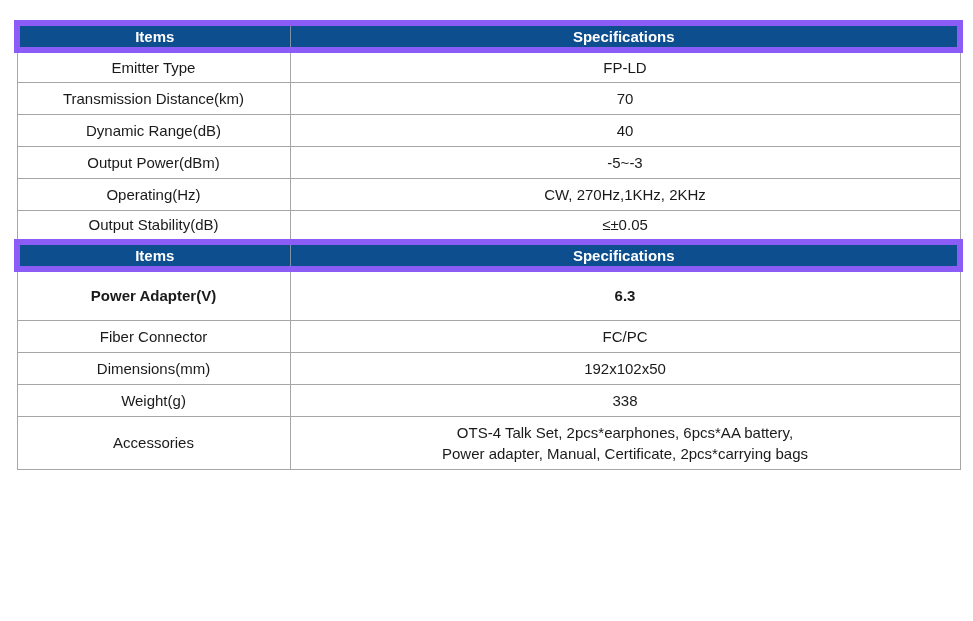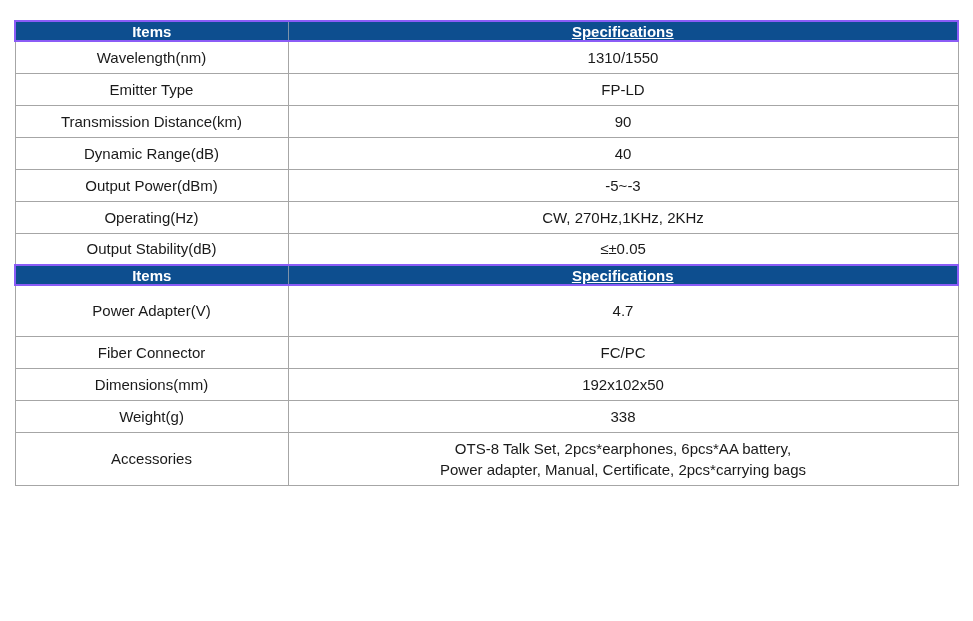--- a/index.html
+++ b/index.html
@@ -33,53 +33,49 @@
     height: 32px;
     white-space: pre-line;
   }
   .spec-table th {
     background: #0d4e8f;
     color: #ffffff;
     font-weight: bold;
     font-size: 15px;
     text-align: center;
     vertical-align: middle;
-    height: 20px;
+    height: 27px;
     padding: 0 6px;
-    border: 2px solid #8b5cf6;
+    border: 6px solid #8b5cf6;
   }
   .spec-table th.hdr-items { border-right: 1px solid #7e93aa; }
-  .spec-table th.hdr-specs { border-left: none; text-decoration: underline; }
-  tr.row-tall td { height: 51px; }
+  .spec-table th.hdr-specs { border-left: none; }
+  tr.row-tall td { height: 51px; font-weight: bold; }
   tr.row-double td { height: 53px; }
 </style>
 </head>
 <body>
 
 <table class="spec-table">
   <colgroup>
     <col class="col-items">
     <col class="col-specs">
   </colgroup>
   <tbody>
     <tr>
       <th class="hdr-items">Items</th>
       <th class="hdr-specs">Specifications</th>
     </tr>
     <tr>
-      <td>Wavelength(nm)</td>
-      <td>1310/1550</td>
-    </tr>
-    <tr>
       <td>Emitter Type</td>
       <td>FP-LD</td>
     </tr>
     <tr>
       <td>Transmission Distance(km)</td>
-      <td>90</td>
+      <td>70</td>
     </tr>
     <tr>
       <td>Dynamic Range(dB)</td>
       <td>40</td>
     </tr>
     <tr>
       <td>Output Power(dBm)</td>
       <td>-5~-3</td>
     </tr>
     <tr>
@@ -91,33 +87,33 @@
       <td>≤±0.05</td>
     </tr>
   </tbody>
   <tbody>
     <tr>
       <th class="hdr-items">Items</th>
       <th class="hdr-specs">Specifications</th>
     </tr>
     <tr class="row-tall">
       <td>Power Adapter(V)</td>
-      <td>4.7</td>
+      <td>6.3</td>
     </tr>
     <tr>
       <td>Fiber Connector</td>
       <td>FC/PC</td>
     </tr>
     <tr>
       <td>Dimensions(mm)</td>
       <td>192x102x50</td>
     </tr>
     <tr>
       <td>Weight(g)</td>
       <td>338</td>
     </tr>
     <tr class="row-double">
       <td>Accessories</td>
-      <td>OTS-8 Talk Set, 2pcs*earphones, 6pcs*AA battery,
+      <td>OTS-4 Talk Set, 2pcs*earphones, 6pcs*AA battery,
 Power adapter, Manual, Certificate, 2pcs*carrying bags</td>
     </tr>
   </tbody>
 </table>
 
 </body></html>

